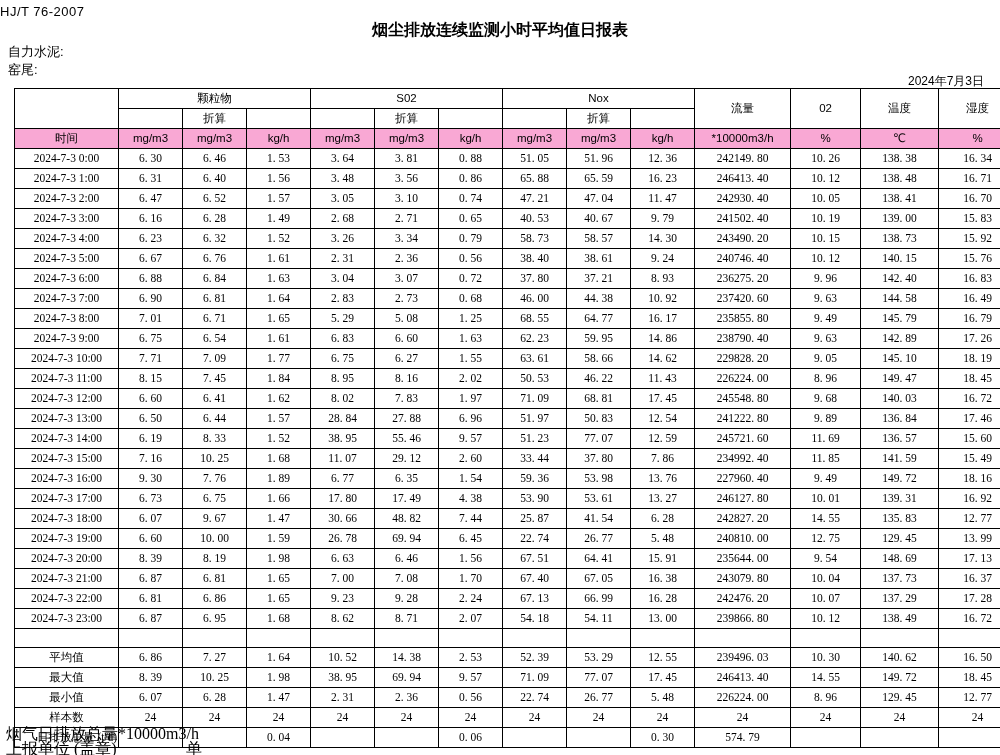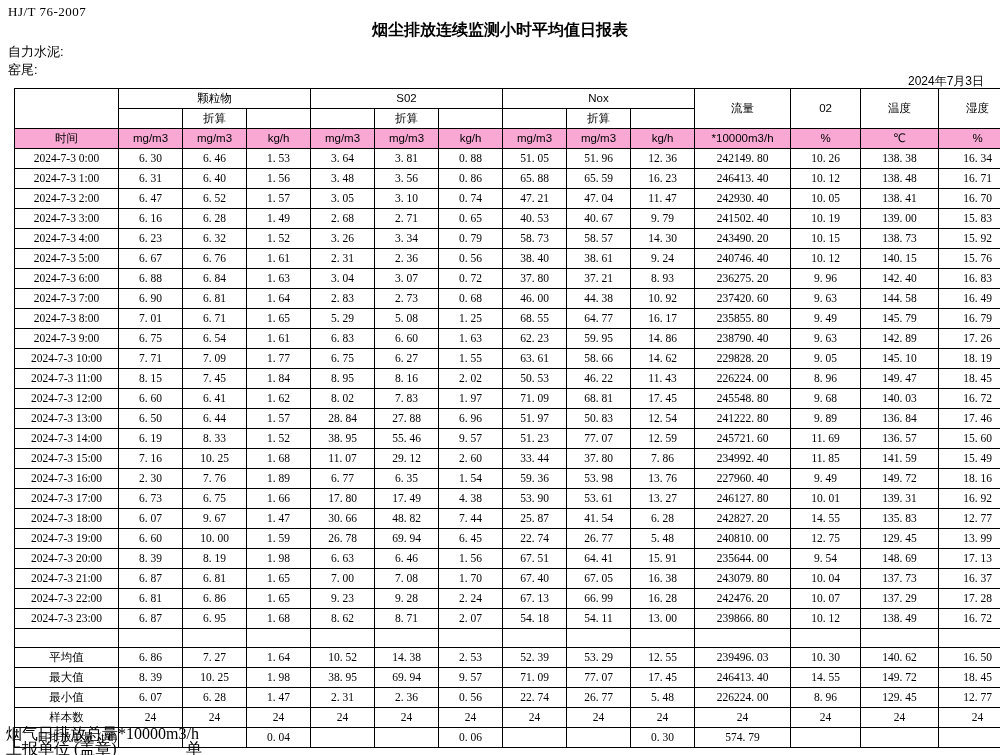--- a/index.html
+++ b/index.html
@@ -10,22 +10,22 @@
     font-family: "Liberation Serif", "DejaVu Serif", serif;
     color: #000;
   }
   .page {
     position: relative;
     width: 1000px; height: 755px;
     padding: 0;
   }
   .std-code {
     position: absolute;
-    left: 8px; top: 4px;
-    font-family: Liberation Serif, serif;
+    left: 0; top: 4px;
+    font-family: Liberation Sans, sans-serif;
     font-size: 13px;
     letter-spacing: 0.5px;
   }
   .doc-title {
     position: absolute;
     left: 0; right: 0; top: 20px;
     text-align: center;
     font-size: 16px;
     font-weight: bold;
     font-family: Liberation Sans, sans-serif;
@@ -418,21 +418,21 @@
           <td class="num ">33. 44</td>
           <td class="num ">37. 80</td>
           <td class="num ">7. 86</td>
           <td class="num ">234992. 40</td>
           <td class="num ">11. 85</td>
           <td class="num ">141. 59</td>
           <td class="num ">15. 49</td>
         </tr>
         <tr>
           <td class="time-cell ">2024-7-3 16:00</td>
-          <td class="num ">2. 30</td>
+          <td class="num ">9. 30</td>
           <td class="num ">7. 76</td>
           <td class="num ">1. 89</td>
           <td class="num ">6. 77</td>
           <td class="num ">6. 35</td>
           <td class="num ">1. 54</td>
           <td class="num ">59. 36</td>
           <td class="num ">53. 98</td>
           <td class="num ">13. 76</td>
           <td class="num ">227960. 40</td>
           <td class="num ">9. 49</td>

